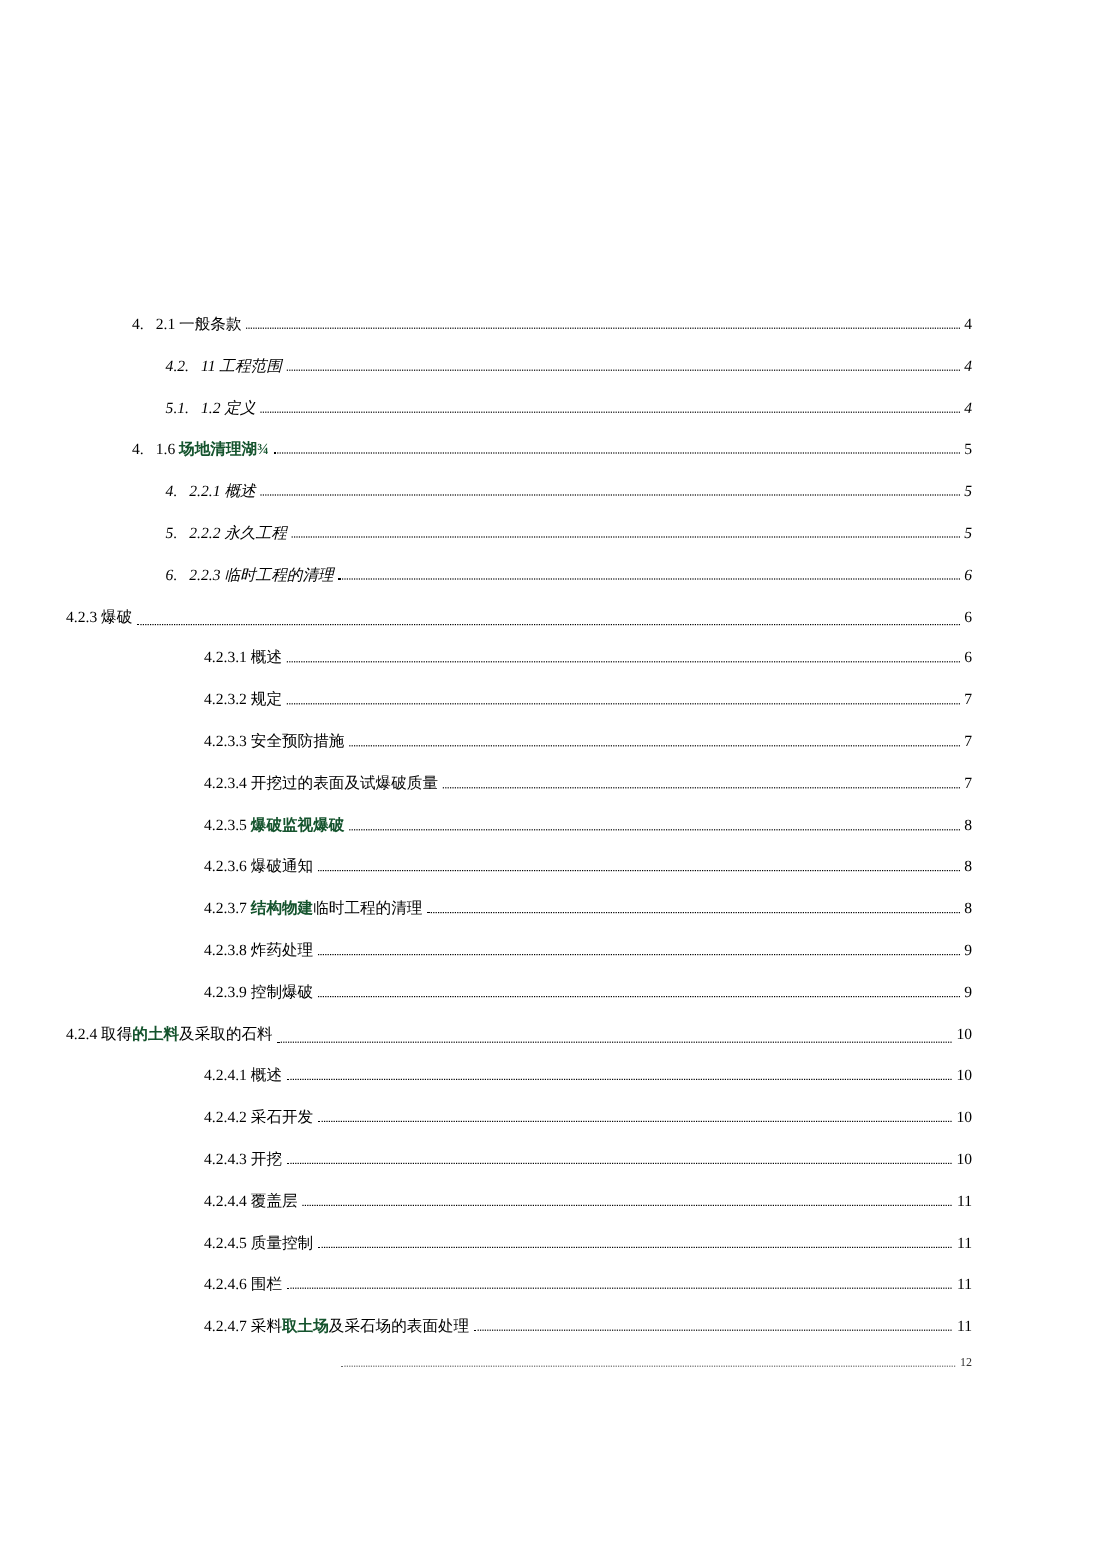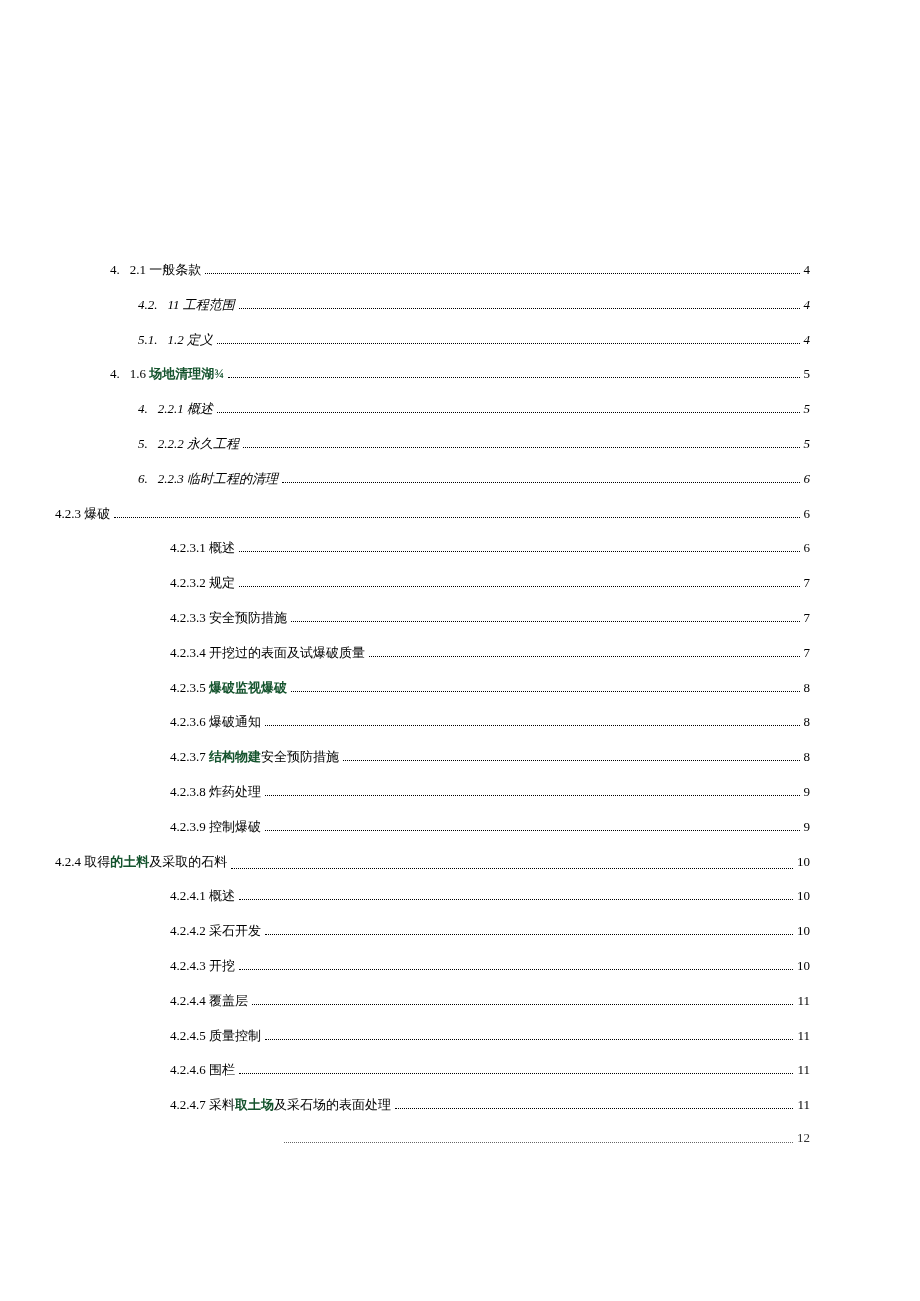--- a/index.html
+++ b/index.html
@@ -56,24 +56,24 @@
     height: 0.8em;
   }
   .toc-line .page-no {
     flex: 0 0 auto;
   }
   .indent-0 { padding-left: 0; }
   .indent-1 { padding-left: 28px; font-style: italic; }
   .indent-2 { padding-left: 60px; }
   .last-line {
     display:flex;
-    align-items:flex-end;
+    align-items:center;
     margin:0 0 14px 0;
     padding-left:170px;
-    font-size:13px;
+    font-size:10px;
     color:#333;
   }
   .last-line .dots {
     flex:1 1 auto;
     border-bottom:1px dotted #666;
     margin:0 4px 3px 4px;
     height:0.8em;
   }
 </style>
 </head>
@@ -121,21 +121,21 @@
         <span class="label"><span>2.2.2 永久工程</span></span>
         <span class="dots"></span>
         <span class="page-no">5</span>
       </div>
       <div class="toc-line indent-1">
         <span class="num">6.</span>
         <span class="label"><span>2.2.3 临时工程的清理</span></span>
         <span class="dots"></span>
         <span class="page-no">6</span>
       </div>
-      <div class="toc-line indent-0" style="margin-left: -55px;">
+      <div class="toc-line indent-0" style="margin-left: -55px; align-items: flex-end;">
         <span class="label"><span>4.2.3 爆破</span></span>
         <span class="dots"></span>
         <span class="page-no">6</span>
       </div>
       <div class="toc-line indent-2">
         <span class="label"><span>4.2.3.1 概述</span></span>
         <span class="dots"></span>
         <span class="page-no">6</span>
       </div>
       <div class="toc-line indent-2">
@@ -157,21 +157,21 @@
         <span class="label"><span>4.2.3.5 </span><span class="red">爆破监视爆破</span></span>
         <span class="dots"></span>
         <span class="page-no">8</span>
       </div>
       <div class="toc-line indent-2">
         <span class="label"><span>4.2.3.6 爆破通知</span></span>
         <span class="dots"></span>
         <span class="page-no">8</span>
       </div>
       <div class="toc-line indent-2">
-        <span class="label"><span>4.2.3.7 </span><span class="red">结构物建</span><span>安全预防措施</span></span>
+        <span class="label"><span>4.2.3.7 </span><span class="red">结构物建</span><span>临时工程的清理</span></span>
         <span class="dots"></span>
         <span class="page-no">8</span>
       </div>
       <div class="toc-line indent-2">
         <span class="label"><span>4.2.3.8 炸药处理</span></span>
         <span class="dots"></span>
         <span class="page-no">9</span>
       </div>
       <div class="toc-line indent-2">
         <span class="label"><span>4.2.3.9 控制爆破</span></span>

